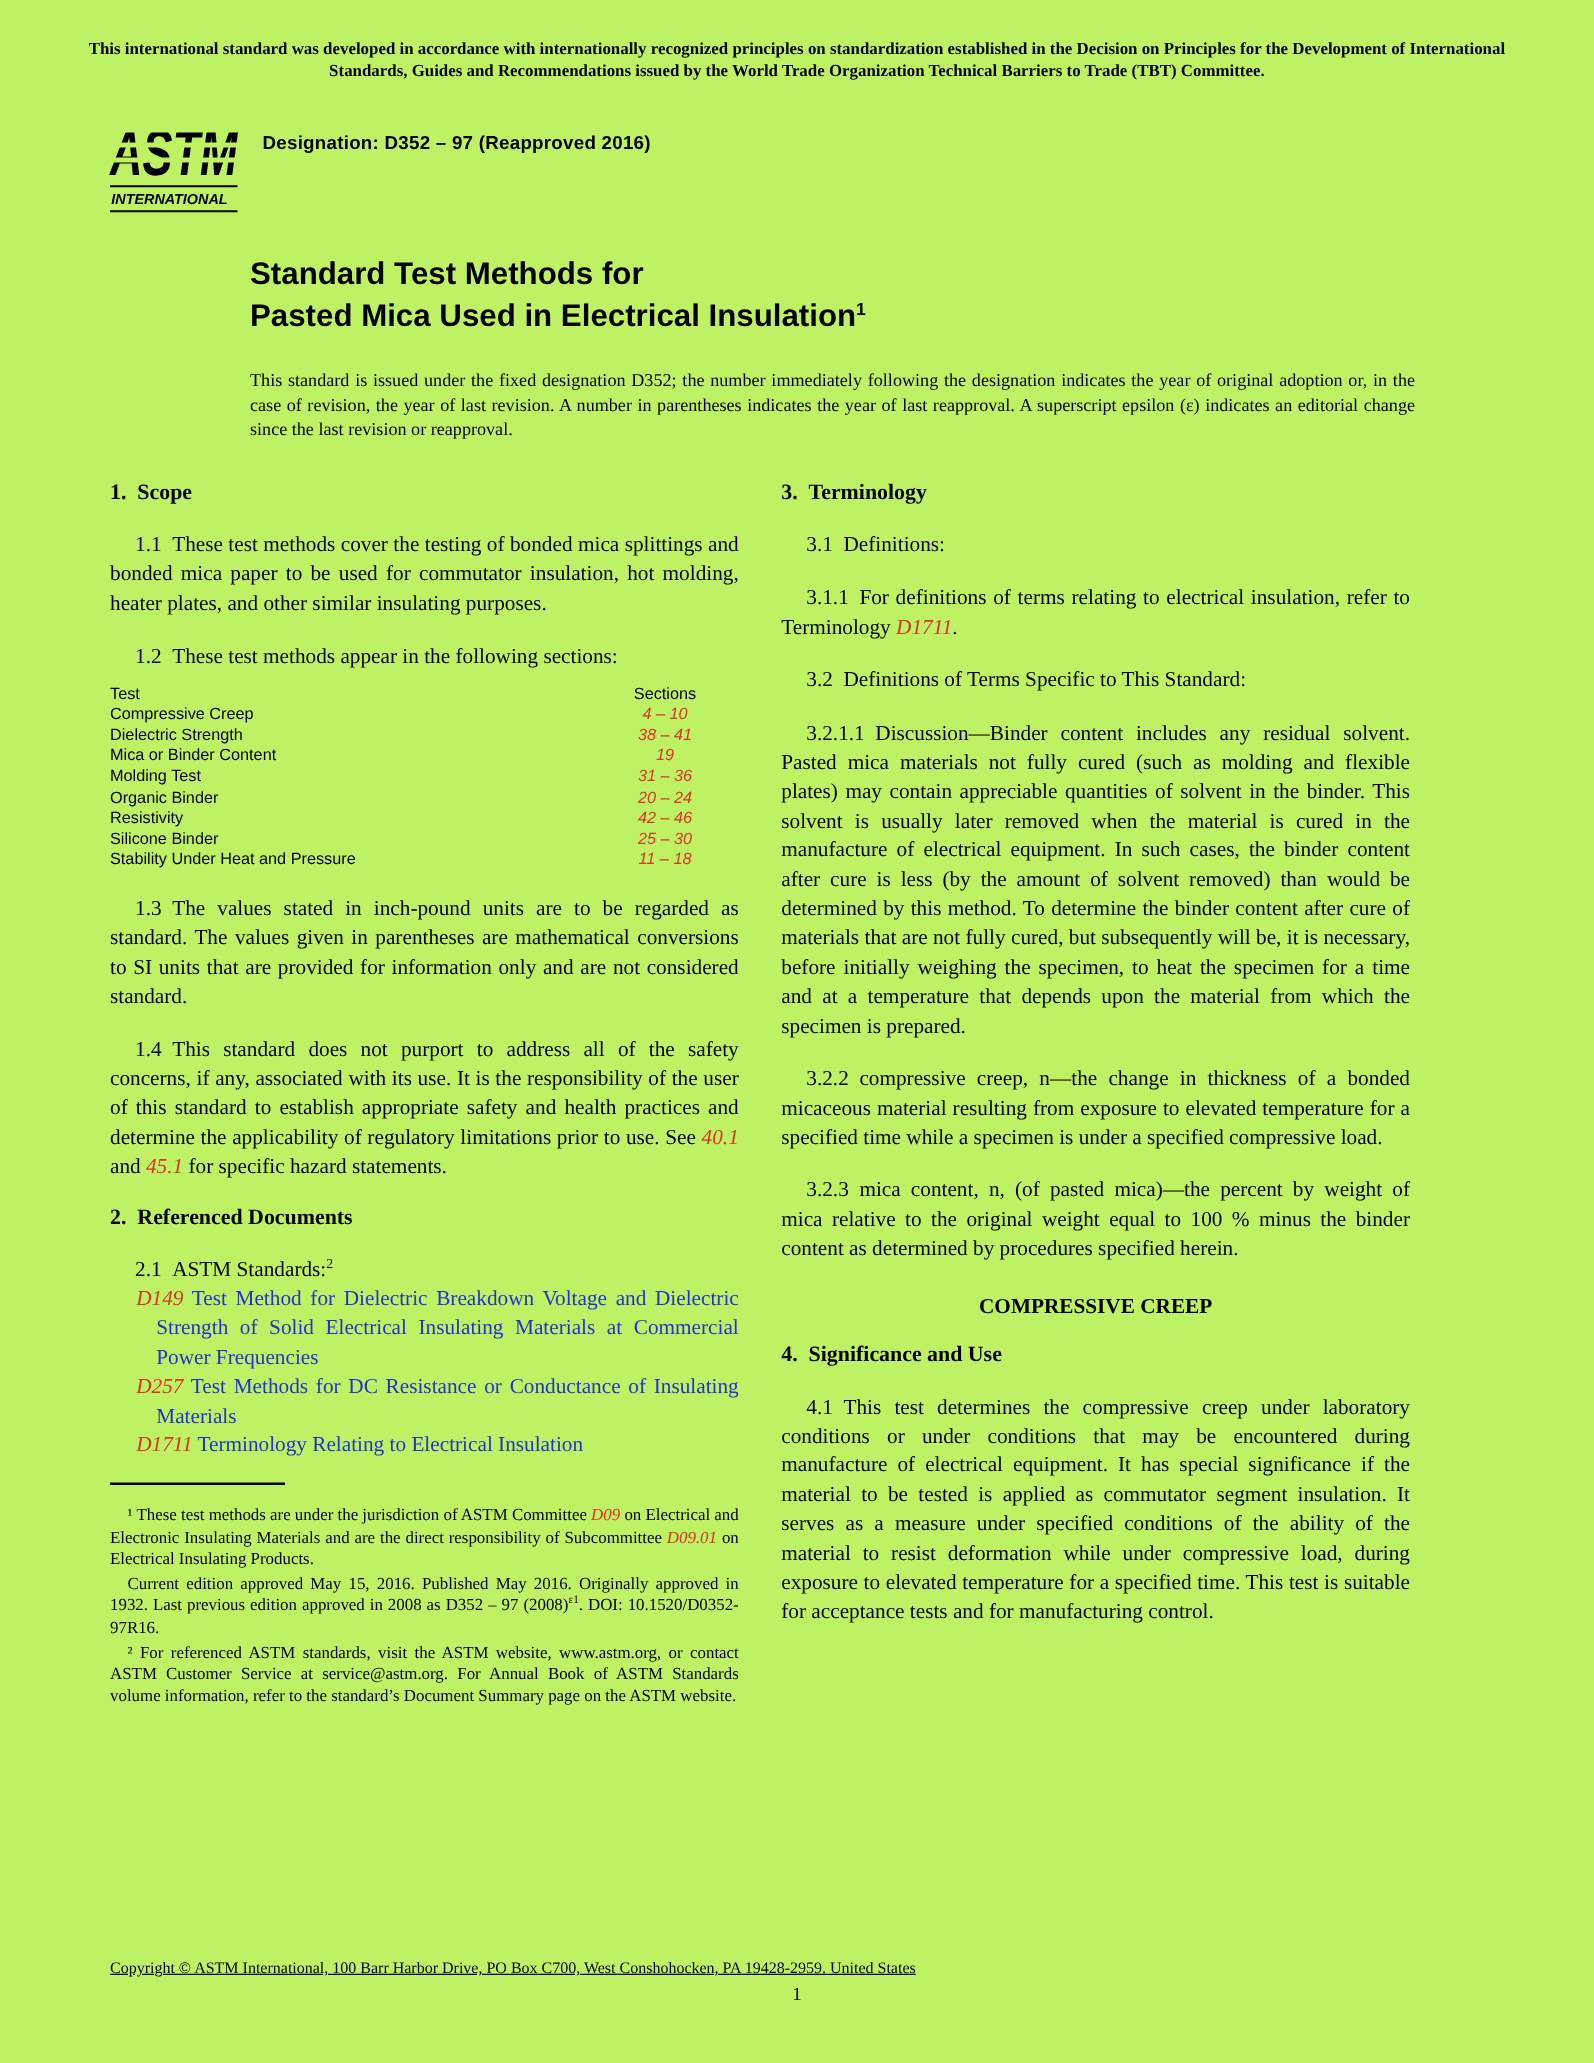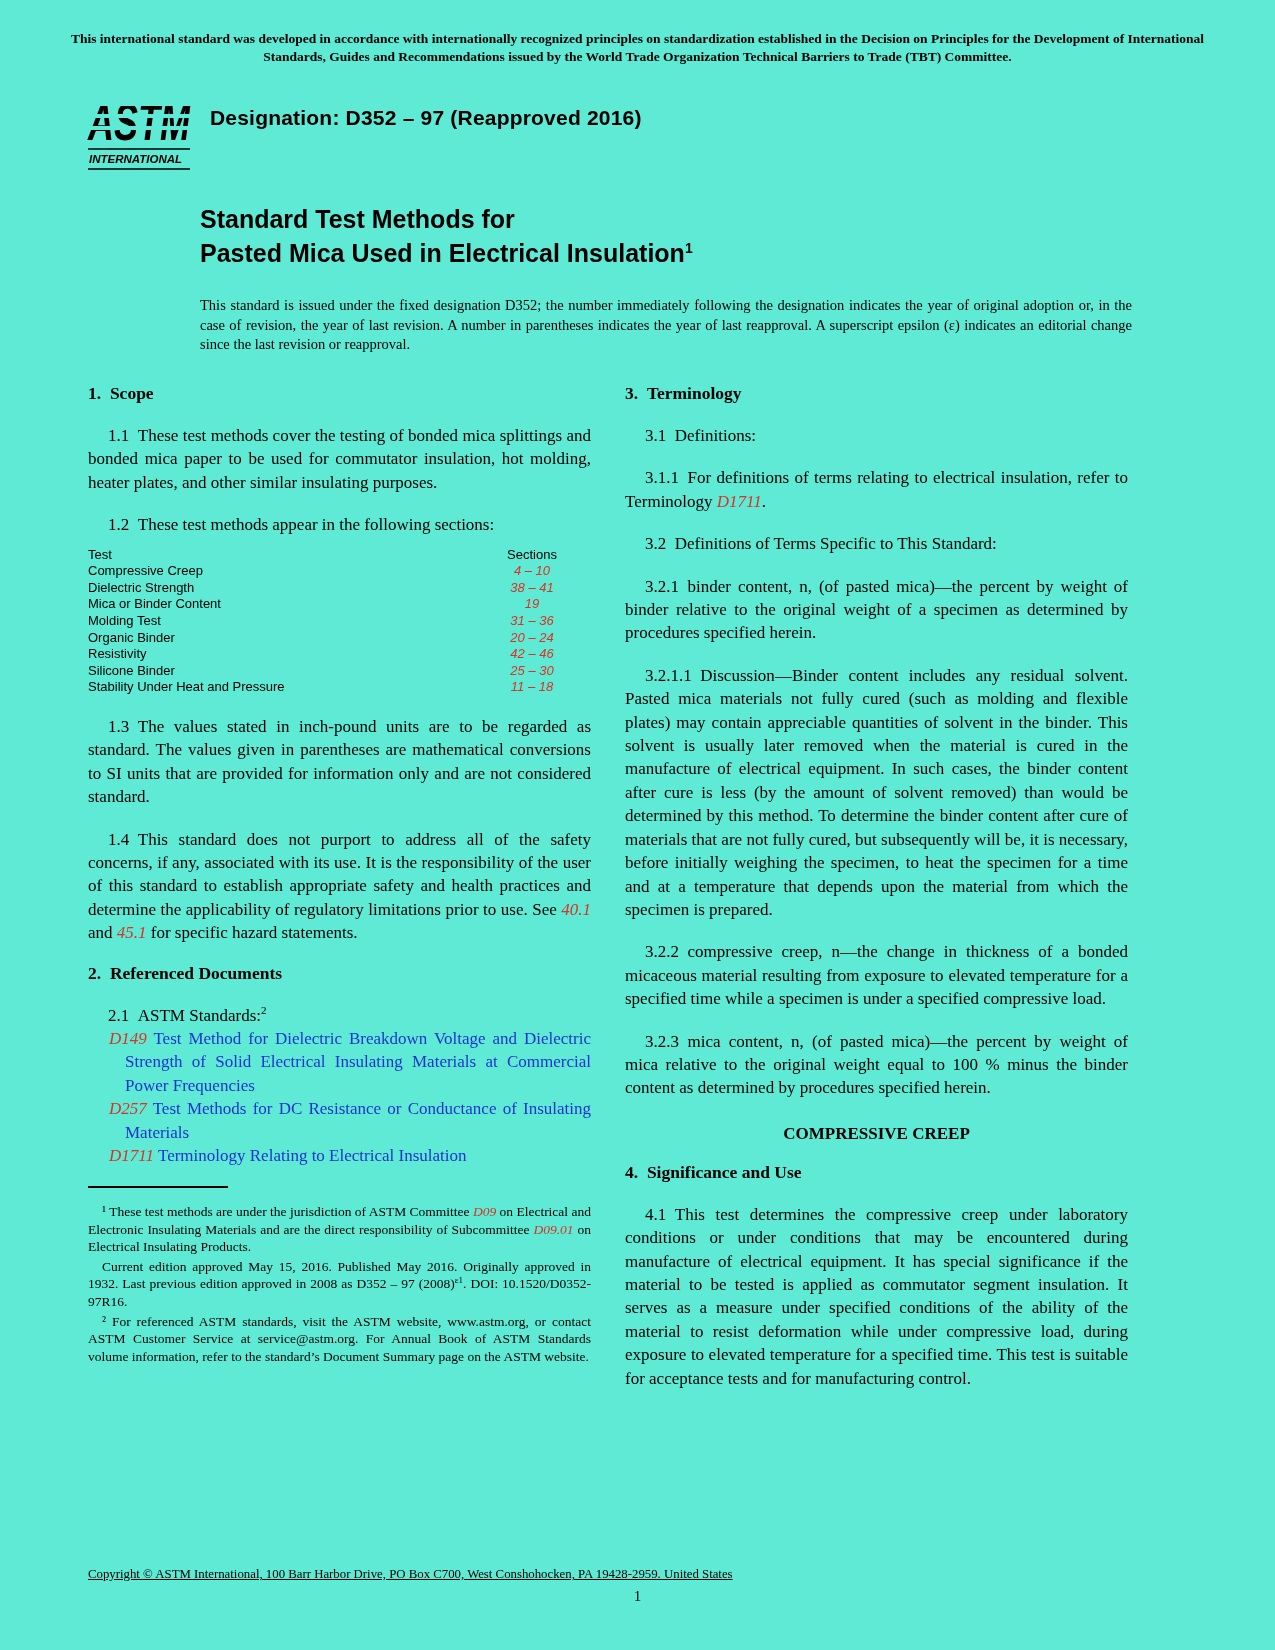--- a/index.html
+++ b/index.html
@@ -1,31 +1,31 @@
 <!DOCTYPE html>
 <html><head>
 <meta charset="utf-8">
 <style>
   * { margin:0; padding:0; box-sizing:border-box; }
   html,body { background:#ffffff; }
   .page {
     position:relative; width:1275px; height:1650px; margin:0 auto;
-    background:#5eead4; color:#000;
+    background:#bef264; color:#000;
     font-family:"Liberation Serif", serif;
     overflow:hidden;
   }
   .disclaimer {
     position:absolute; top:30px; left:70px; width:1135px;
     font-size:13.5px; line-height:17.5px; font-weight:700; text-align:center;
   }
   .masthead { position:absolute; top:86px; left:86px; display:flex; align-items:flex-start; }
   .logo { width:108px; }
   .designation {
     font-family:"Liberation Sans", sans-serif;
-    font-size:21px; font-weight:700; margin:20px 0 0 16px; letter-spacing:0.2px;
+    font-size:15px; font-weight:700; margin:20px 0 0 16px; letter-spacing:0.2px;
   }
   .title-block { position:absolute; top:202px; left:200px; width:932px; }
   .doc-title {
     font-family:"Liberation Sans", sans-serif;
     font-size:25px; line-height:34px; font-weight:700;
   }
   .doc-title sup { font-size:14px; }
   .issuance { margin-top:26px; font-size:14.5px; line-height:19.5px; text-align:justify; }
   .columns { position:absolute; top:378px; left:88px; width:1040px; display:flex; gap:34px; }
   .col { width:503px; }
@@ -147,21 +147,20 @@
     <div class="col">
 
       <h2 class="sec-heading">3. Terminology</h2>
 
       <p class="para"><span>3.1 </span><span class="italic">Definitions:</span></p>
 
       <p class="para"><span>3.1.1 For definitions of terms relating to electrical insulation, refer to Terminology </span><span class="red">D1711</span><span>.</span></p>
 
       <p class="para"><span>3.2 </span><span class="italic">Definitions of Terms Specific to This Standard:</span></p>
 
-      <p class="para"><span>3.2.1 </span><span class="italic">binder content, n,</span><span> (of pasted mica)—the percent by weight of binder relative to the original weight of a specimen as determined by procedures specified herein.</span></p>
 
       <p class="para"><span>3.2.1.1 </span><span class="italic">Discussion</span><span>—Binder content includes any residual solvent. Pasted mica materials not fully cured (such as molding and flexible plates) may contain appreciable quantities of solvent in the binder. This solvent is usually later removed when the material is cured in the manufacture of electrical equipment. In such cases, the binder content after cure is less (by the amount of solvent removed) than would be determined by this method. To determine the binder content after cure of materials that are not fully cured, but subsequently will be, it is necessary, before initially weighing the specimen, to heat the specimen for a time and at a temperature that depends upon the material from which the specimen is prepared.</span></p>
 
       <p class="para"><span>3.2.2 </span><span class="italic">compressive creep, n</span><span>—the change in thickness of a bonded micaceous material resulting from exposure to elevated temperature for a specified time while a specimen is under a specified compressive load.</span></p>
 
       <p class="para"><span>3.2.3 </span><span class="italic">mica content, n,</span><span> (of pasted mica)—the percent by weight of mica relative to the original weight equal to 100 % minus the binder content as determined by procedures specified herein.</span></p>
 
       <div class="banner">COMPRESSIVE CREEP</div>
 
       <h2 class="sec-heading">4. Significance and Use</h2>

